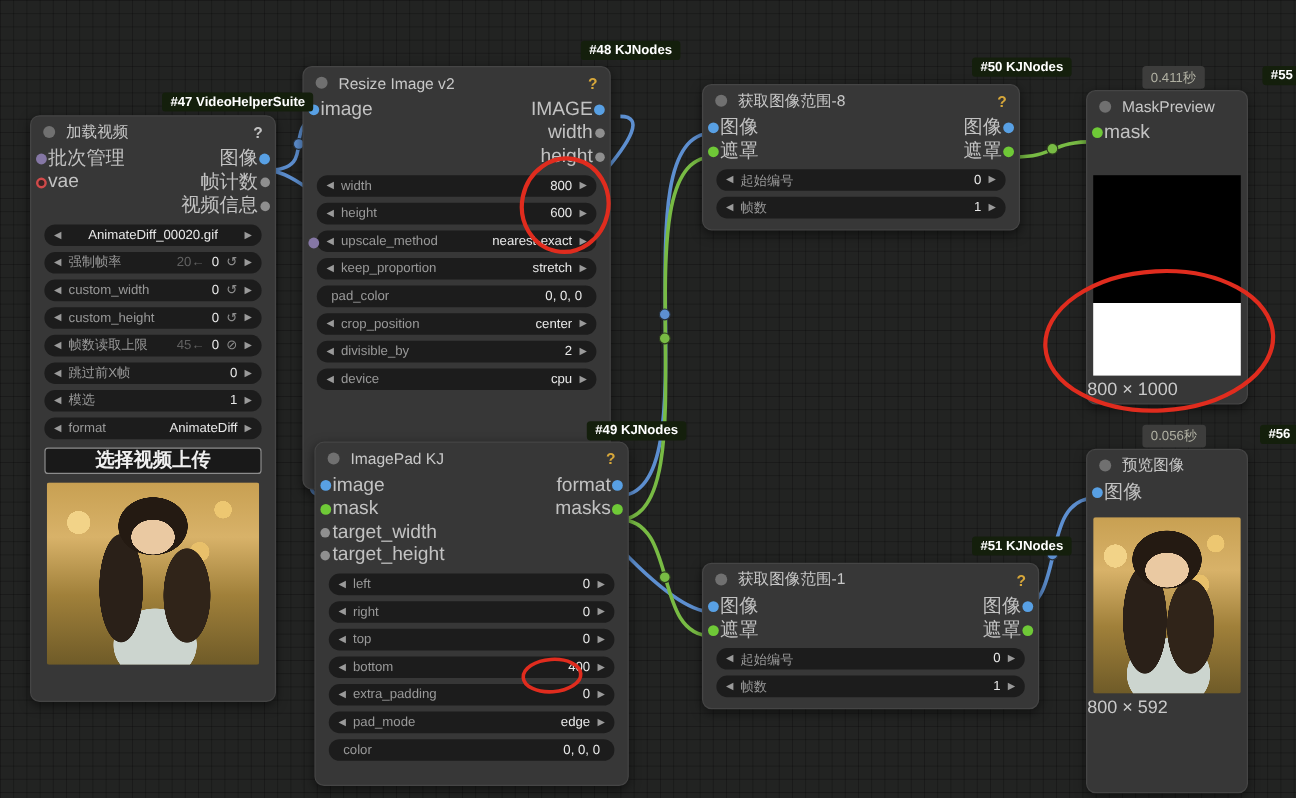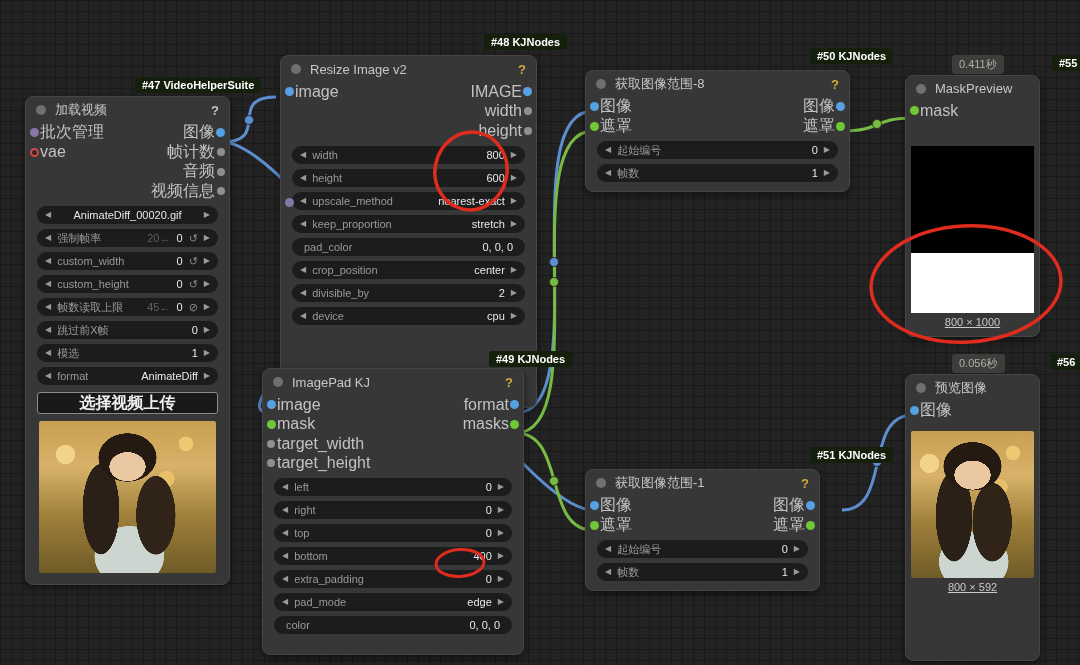--- a/index.html
+++ b/index.html
@@ -49,21 +49,21 @@
       radial-gradient(ellipse 20px 16px at 50% 30%, #eac9a2 0 90%, rgba(0,0,0,0) 91%),
       radial-gradient(ellipse 36px 30px at 50% 24%, #241a12 0 80%, rgba(0,0,0,0) 81%),
       radial-gradient(ellipse 26px 64px at 35% 58%, #2a2018 0 70%, rgba(0,0,0,0) 71%),
       radial-gradient(ellipse 30px 60px at 66% 62%, #302419 0 65%, rgba(0,0,0,0) 66%),
       radial-gradient(ellipse 46px 40px at 51% 89%, #ccd5cf 0 75%, rgba(0,0,0,0) 76%),
       radial-gradient(circle 12px at 15% 22%, #f2d388 0 80%, rgba(0,0,0,0) 81%),
       radial-gradient(circle 9px at 83% 15%, #edc771 0 80%, rgba(0,0,0,0) 82%),
       radial-gradient(circle 10px at 72% 38%, #e8c06a 0 80%, rgba(0,0,0,0) 82%),
       linear-gradient(180deg,#c8a052 0%,#d8b269 30%,#a0803a 62%,#6f5b28 100%);}
   .maskimg{margin:25px 5px 0;height:167px;background:linear-gradient(180deg,#000 0,#000 64%,#fff 64%,#fff 100%);}
-  .caption{font-size:11px;color:#c9c9c9;text-align:center;margin-top:3px;text-decoration:underline;}
+  .caption{font-size:15px;color:#c9c9c9;margin-top:3px;}
 </style>
 </head>
 <body>
 
 <div class="canvas">
 
   <svg class="wires" width="1080" height="665">
     <path class="lk-b" d="M222,142 C272,142 226,97 276,97"></path>
     <path class="lk-b" d="M222,142 C302,142 513,510 593,510"></path>
     <path class="lk-b" d="M517,97 C597,97 190,413 270,413"></path>
@@ -104,24 +104,20 @@
       <span class="r">图像</span>
       <span class="dot out d-blue"></span>
     </div>
     <div class="srow">
       <span class="dot in d-red"></span>
       <span>vae</span>
       <span class="r">帧计数</span>
       <span class="dot out d-gray"></span>
     </div>
     <div class="srow">
-      <span class="r">音频</span>
-      <span class="dot out d-gray"></span>
-    </div>
-    <div class="srow">
       <span class="r">视频信息</span>
       <span class="dot out d-gray"></span>
     </div>
     <div class="w combo">
       <span class="arr">◀</span>
       <span class="val">AnimateDiff_00020.gif</span>
       <span class="arr">▶</span>
     </div>
     <div class="w hasghost">
       <span class="arr">◀</span>
@@ -168,21 +164,21 @@
     <div class="w">
       <span class="arr">◀</span>
       <span class="lab">format</span>
       <span class="val">AnimateDiff</span>
       <span class="arr">▶</span>
     </div>
     <div class="vbtn">选择视频上传</div>
     <div class="portrait" style="margin:7px 13px 0;height:152px"></div>
   </div>
 
-  <div class="node" style="left:280px;top:55px;width:257px;height:353px">
+  <div class="node" style="left:252px;top:55px;width:257px;height:353px">
     <div class="ntitle">
       <span class="cdot"></span>
       <span>Resize Image v2</span>
       <span class="help y">?</span>
     </div>
     <div class="srow">
       <span class="dot in d-blue"></span>
       <span>image</span>
       <span class="r">IMAGE</span>
       <span class="dot out d-blue"></span>
@@ -337,21 +333,21 @@
       <span class="arr">▶</span>
     </div>
     <div class="w">
       <span class="arr">◀</span>
       <span class="lab">帧数</span>
       <span class="val">1</span>
       <span class="arr">▶</span>
     </div>
   </div>
 
-  <div class="node" style="left:585px;top:469px;width:235px;height:122px">
+  <div class="node" style="left:585px;top:469px;width:281px;height:122px">
     <div class="ntitle">
       <span class="cdot"></span>
       <span>获取图像范围-1</span>
       <span class="help y">?</span>
     </div>
     <div class="srow">
       <span class="dot in d-blue"></span>
       <span>图像</span>
       <span class="r">图像</span>
       <span class="dot out d-blue"></span>

